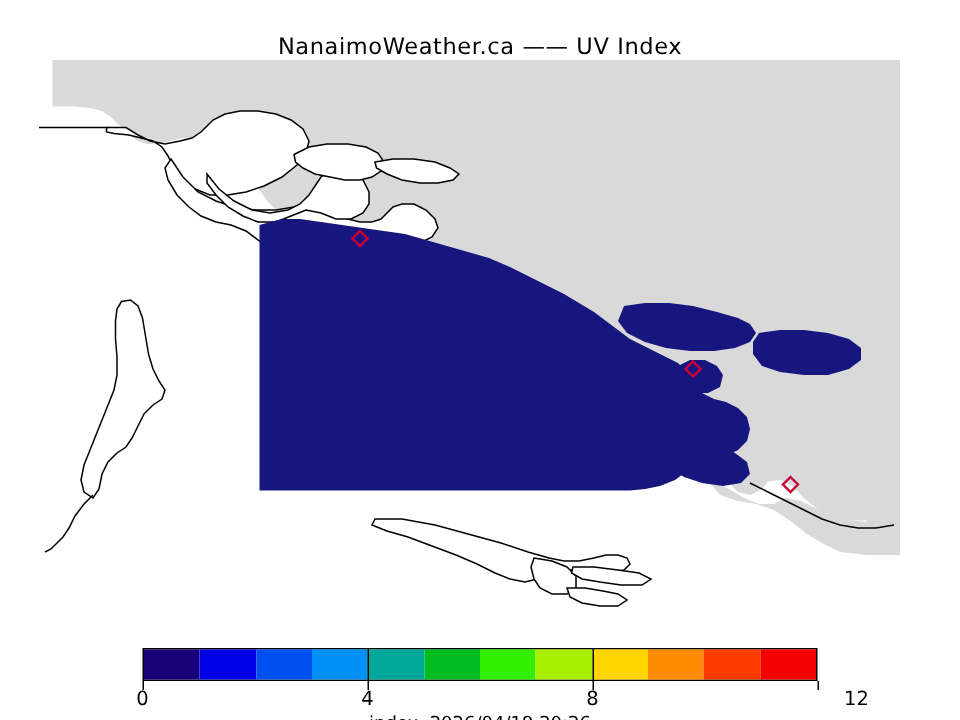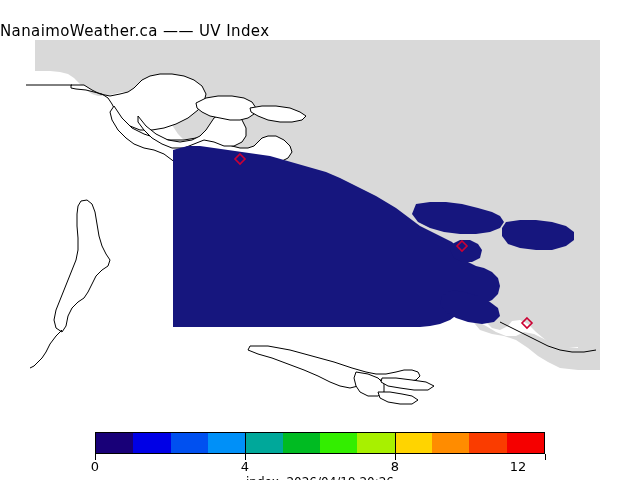--- a/index.html
+++ b/index.html
@@ -7,21 +7,21 @@
   body{
     width:640px;height:480px;overflow:hidden;position:relative;
     font-family:"DejaVu Sans","Liberation Sans",sans-serif;
     -webkit-font-smoothing:none;
   }
   #stage{position:absolute;left:0;top:0;width:640px;height:480px;background:#ffffff;}
 
   
   #title{
     position:absolute;left:0;top:22px;width:640px;
-    text-align:left;font-size:15px;color:#000000;
+    text-align:center;font-size:15px;color:#000000;
     letter-spacing:0.4px;white-space:pre;
   }
 
   
   #map-area{
     position:absolute;left:0px;top:40px;width:640px;height:370px;
     overflow:hidden;background:#ffffff;
   }
   #map-svg{display:block;}
 
@@ -220,18 +220,18 @@
     <div id="cb-ticks">
         <div class="tickline" style="left: 95px;"></div>
         <div class="tickline" style="left: 245px;"></div>
         <div class="tickline" style="left: 395px;"></div>
         <div class="tickline" style="left: 545px;"></div>
       </div>
     <div id="cb-labels">
         <div class="lbl" style="left: 95px;">0</div>
         <div class="lbl" style="left: 245px;">4</div>
         <div class="lbl" style="left: 395px;">8</div>
-        <div class="lbl" style="left: 518px;">12</div>
+        <div class="lbl" style="left: 571px;">12</div>
       </div>
     <div id="cb-caption">index  2026/04/19 20:26</div>
   </div>
 
 </div>
 
 </body></html>

